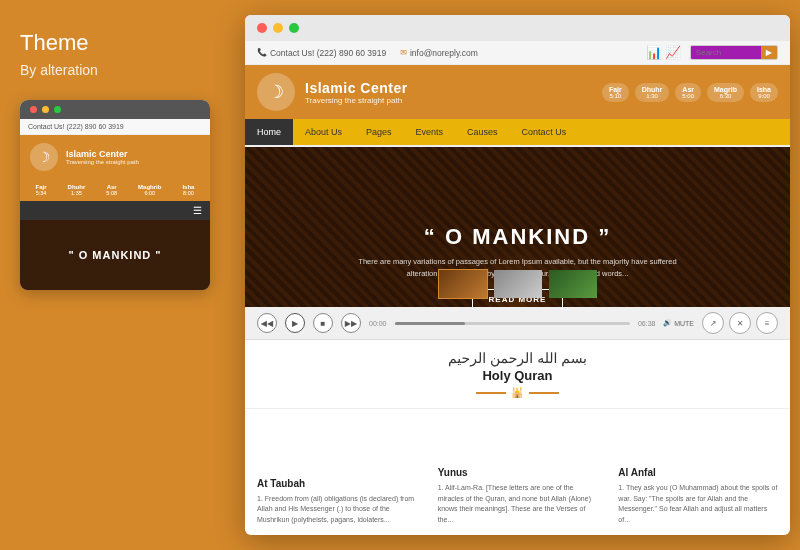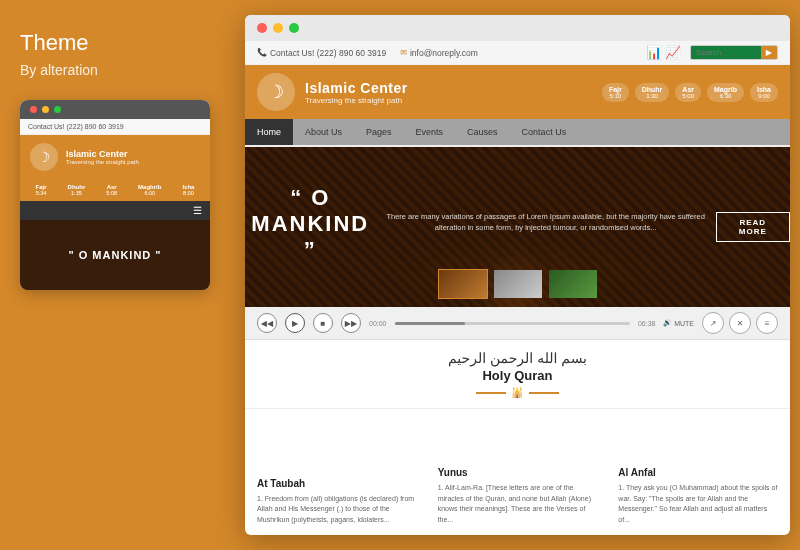--- a/index.html
+++ b/index.html
@@ -227,21 +227,21 @@
       border: 1px solid #ccc;
       border-radius: 2px;
       overflow: hidden;
     }
     .topbar-search input {
       border: none;
       outline: none;
       padding: 2px 5px;
       font-size: 8px;
       width: 70px;
-      background: #15803d;
+      background: #a21caf;
     }
     .topbar-search-btn {
       background: #D4882A;
       color: #fff;
       border: none;
       padding: 2px 5px;
       font-size: 8px;
       cursor: pointer;
     }
 
@@ -296,21 +296,21 @@
     .prayer-name {
       font-size: 7px;
       font-weight: 700;
     }
     .prayer-time {
       font-size: 6px;
     }
 
     
     .site-nav {
-      background: #a3a3a3;
+      background: #eab308;
       display: flex;
       align-items: stretch;
       flex-shrink: 0;
       border-bottom: 2px solid #eee;
     }
     .nav-item {
       padding: 8px 12px;
       font-size: 9px;
       color: #333;
       cursor: pointer;
@@ -346,25 +346,26 @@
       position: absolute;
       bottom: 0; left: 0; right: 0;
       height: 100%;
       background:
         radial-gradient(ellipse 60px 80px at 50% 100%, rgba(120,60,10,0.4) 0%, transparent 70%),
         radial-gradient(ellipse 200px 60px at 50% 80%, rgba(80,40,5,0.3) 0%, transparent 70%);
     }
     .hero-content {
       position: relative;
       display: flex;
-      flex-direction: row;
+      flex-direction: column;
       align-items: center;
       justify-content: center;
       height: 100%;
       text-align: center;
+      margin-top: 40px;
     }
     .hero-title {
       color: #fff;
       font-size: 22px;
       font-weight: 900;
       letter-spacing: 2px;
       margin-bottom: 6px;
     }
     .hero-desc {
       color: rgba(255,255,255,0.8);

